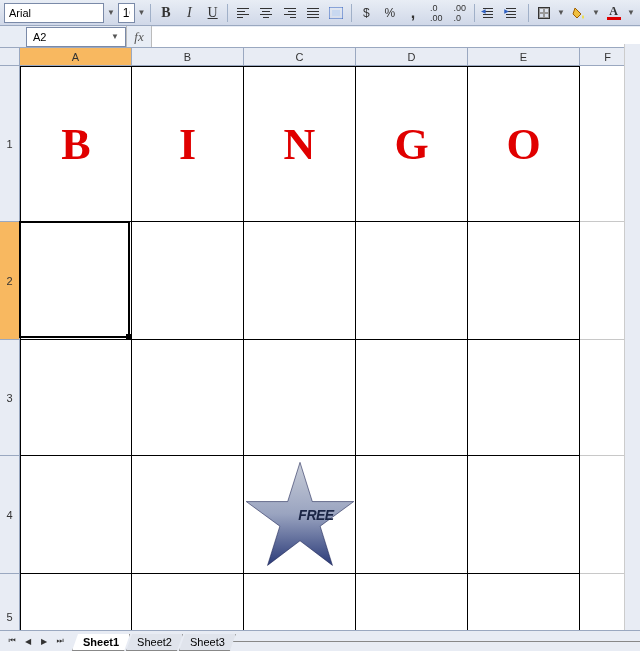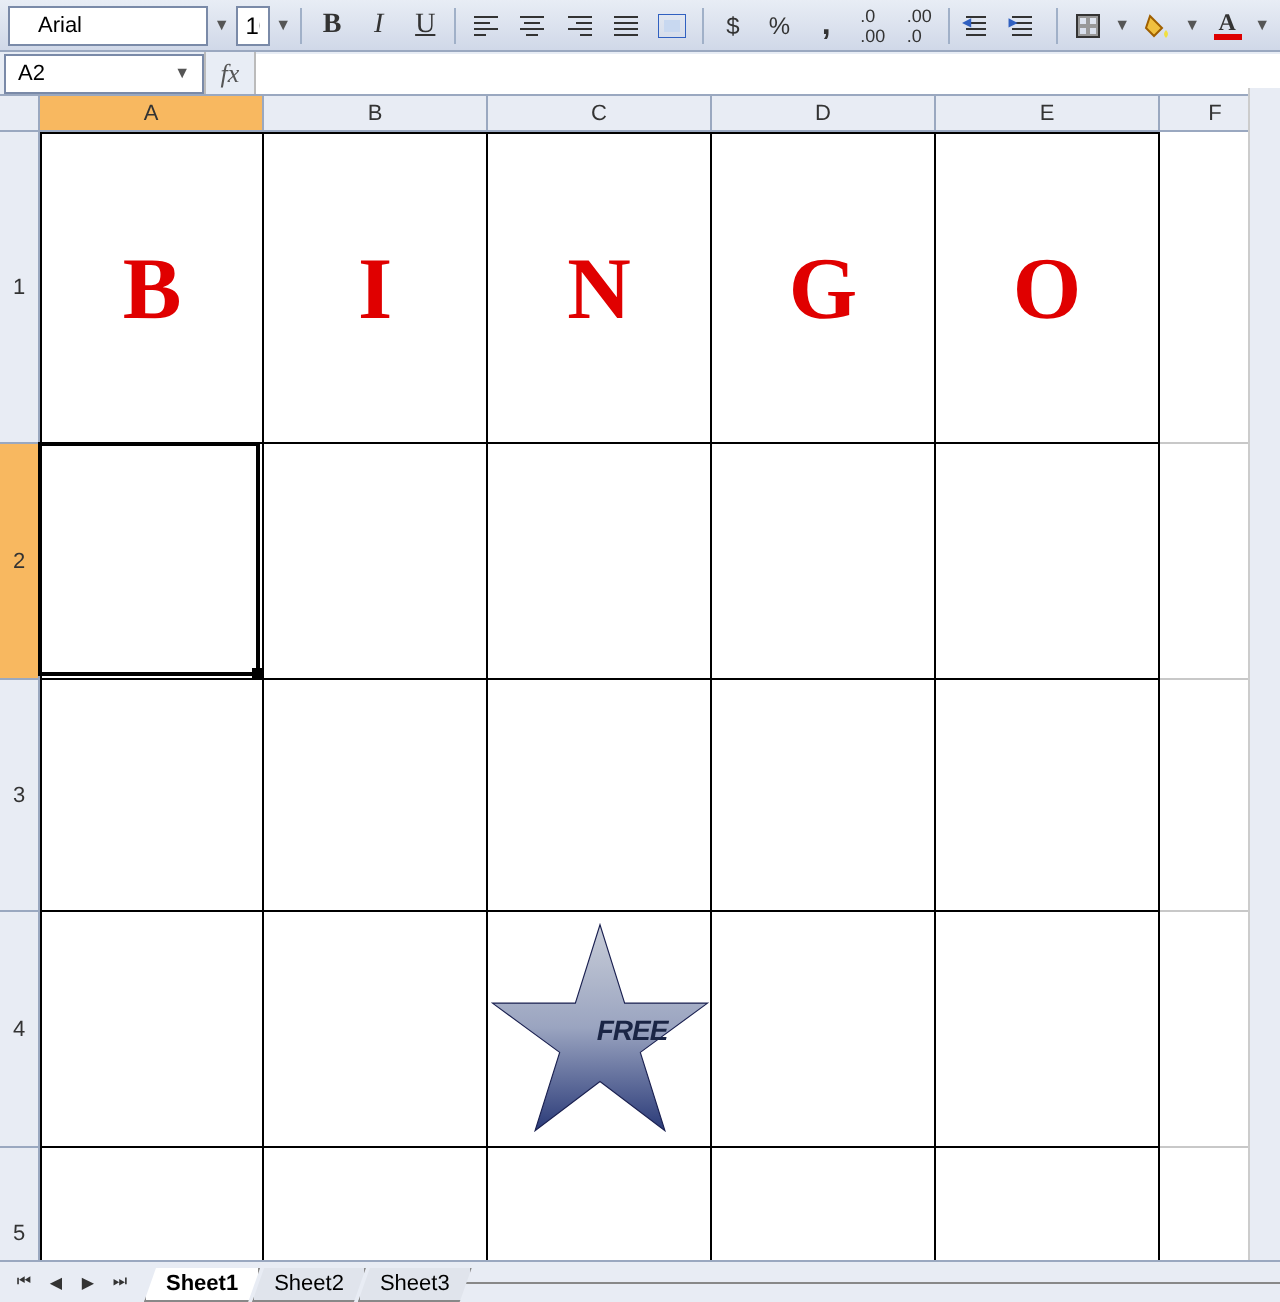--- a/index.html
+++ b/index.html
@@ -1,20 +1,20 @@
 <!DOCTYPE html>
 <html><head>
 <meta charset="utf-8">
 <style>
   * { box-sizing: border-box; margin: 0; padding: 0; }
   body { font-family: Arial, sans-serif; font-size: 11px; background: #fff; width: 640px; height: 651px; overflow: hidden; position: relative; }
 
   
   .toolbar { height: 26px; background: linear-gradient(#e8edf5, #d0d8e8); border-bottom: 1px solid #9aa8c0; display: flex; align-items: center; padding: 0 4px; gap: 2px; }
-  .font-name { width: 100px; height: 20px; border: 1px solid #7a8aa8; background: #fff; font-size: 11px; padding: 1px 14px; }
+  .font-name { width: 100px; height: 20px; border: 1px solid #7a8aa8; background: #fff; font-size: 11px; padding: 1px 4px; }
   .font-size { width: 17px; height: 20px; border: 1px solid #7a8aa8; background: #fff; font-size: 12px; padding: 1px 4px; }
   .tbtn { width: 22px; height: 22px; display: flex; align-items: center; justify-content: center; color: #333; cursor: pointer; border-radius: 2px; font-size: 12px; }
   .tbtn.drop { width: 10px; font-size: 8px; color: #555; }
   .sep { width: 1px; height: 18px; background: #a0b0c8; margin: 0 2px; }
   .bold { font-weight: bold; font-family: 'Times New Roman', serif; font-size: 14px; }
   .italic { font-style: italic; font-family: 'Times New Roman', serif; font-size: 14px; }
   .underline { text-decoration: underline; font-family: 'Times New Roman', serif; font-size: 14px; }
   .align-lines { display: flex; flex-direction: column; gap: 2px; }
   .align-lines span { display: block; height: 1px; background: #333; }
   .la span:nth-child(1){width:12px}.la span:nth-child(2){width:8px}.la span:nth-child(3){width:12px}.la span:nth-child(4){width:6px}
@@ -26,21 +26,21 @@
   .dec-ic::before{content:"◀";position:absolute;left:-2px;top:-1px;font-size:6px;color:#3060c0}
   .inc-ic::before{content:"▶";position:absolute;left:-2px;top:-1px;font-size:6px;color:#3060c0}
   .border-ic{width:12px;height:12px;border:1px solid #333;display:grid;grid-template:1fr 1fr/1fr 1fr}
   .border-ic span{border:0.5px solid #999}
   .bucket{position:relative;width:14px;height:14px}
   .bucket svg{width:14px;height:14px}
   .fontcolor{display:flex;flex-direction:column;align-items:center;font-family:'Times New Roman',serif;font-weight:bold;font-size:12px;line-height:10px}
   .fontcolor .bar{width:14px;height:3px;background:#d00;margin-top:1px}
 
   
-  .formula-bar { height: 22px; background: #e8edf5; border-bottom: 1px solid #9aa8c0; display: flex; align-items: center; }
+  .formula-bar { height: 22px; background: #e8edf5; border-bottom: 1px solid #9aa8c0; display: flex; align-items: center; padding-left: 24px; }
   .name-box { width: 100px; height: 20px; border: 1px solid #7a8aa8; background: #fff; font-size: 11px; padding: 1px 6px; margin-left: 2px; display: flex; align-items: center; justify-content: space-between; }
   .name-box .dd { font-size: 8px; color: #555; }
   .fx { width: 26px; text-align: center; font-style: italic; font-family: 'Times New Roman', serif; font-size: 13px; color: #555; border-left: 1px solid #bbb; border-right: 1px solid #bbb; height: 100%; display: flex; align-items: center; justify-content: center; }
   .formula-input { flex: 1; height: 20px; border: none; background: #fff; font-size: 11px; padding: 0 4px; }
 
   
   .grid-area { position: relative; height: 582px; overflow: hidden; background: #fff; }
   .corner { position: absolute; left: 0; top: 0; width: 20px; height: 18px; background: #e8ecf4; border-right: 1px solid #9aa8c0; border-bottom: 1px solid #9aa8c0; }
   .col-headers { position: absolute; left: 20px; top: 0; height: 18px; display: flex; }
   .col-h { background: #e8ecf4; border-right: 1px solid #9aa8c0; border-bottom: 1px solid #9aa8c0; display: flex; align-items: center; justify-content: center; font-size: 11px; color: #333; }

